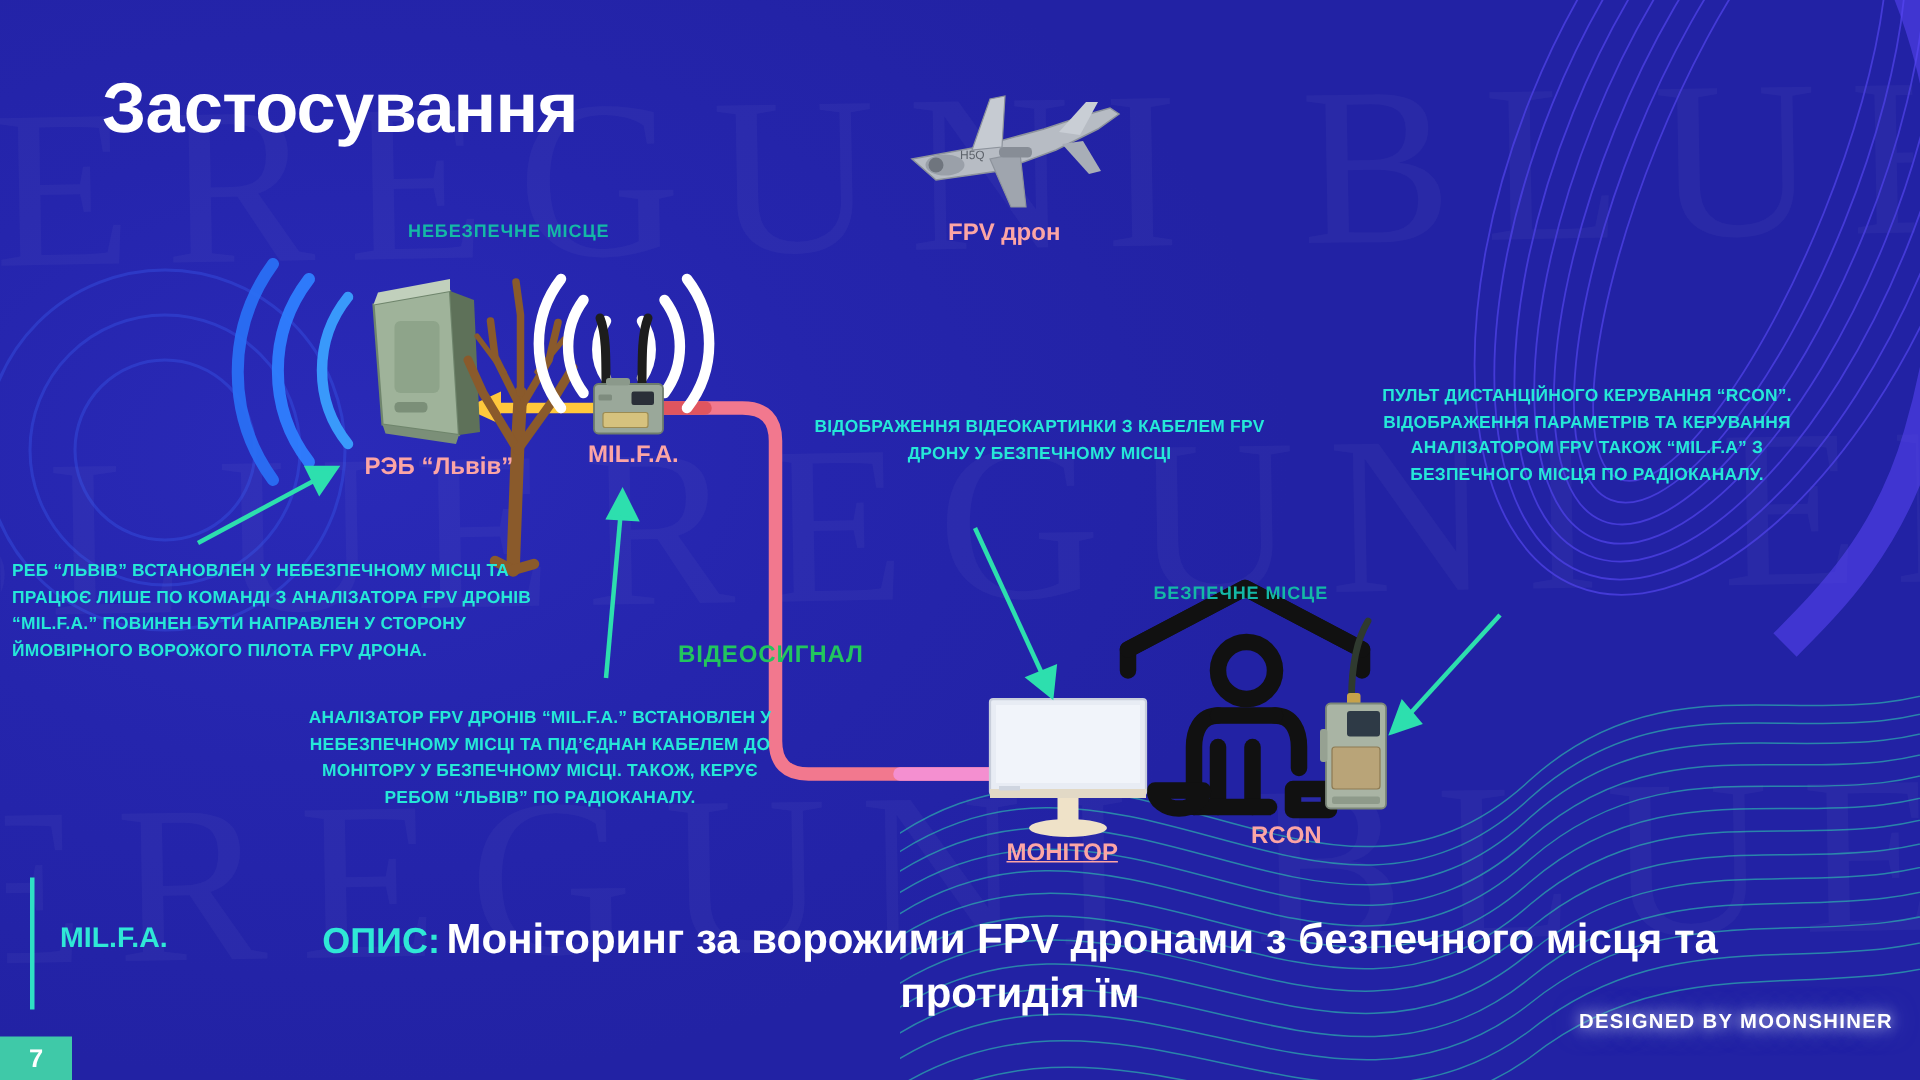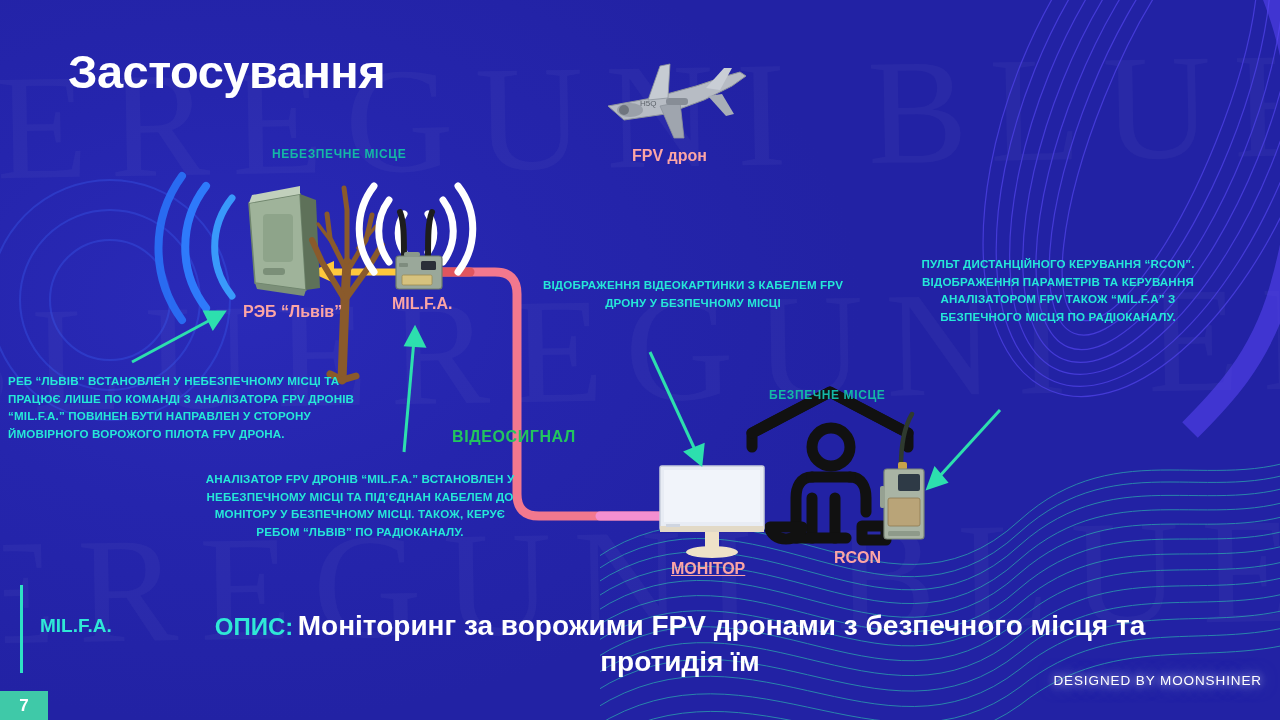--- a/index.html
+++ b/index.html
@@ -117,21 +117,21 @@
     color:#2fe8d6; font-size:19px; font-weight:bold;
   }
   #page-badge{
     position:absolute; left:0px; top:691px;
     width:48px; height:29px; background:#3fc9a8;
     color:#ffffff; font-size:17px; font-weight:bold;
     display:flex; align-items:center; justify-content:center;
   }
   #designed-by{
     position:absolute; right:18px; top:673px;
-    color:#ffffff; font-size:13.5px; font-weight:normal;
+    color:#ffffff; font-size:13.5px; font-weight:bold;
     letter-spacing:0.9px;
     text-shadow:0 0 9px rgba(255,255,255,.75), 0 0 18px rgba(160,190,255,.55);
   }
 
   
   #diagram{ position:absolute; inset:0; pointer-events:none; }
 </style>
 </head>
 <body>
 

